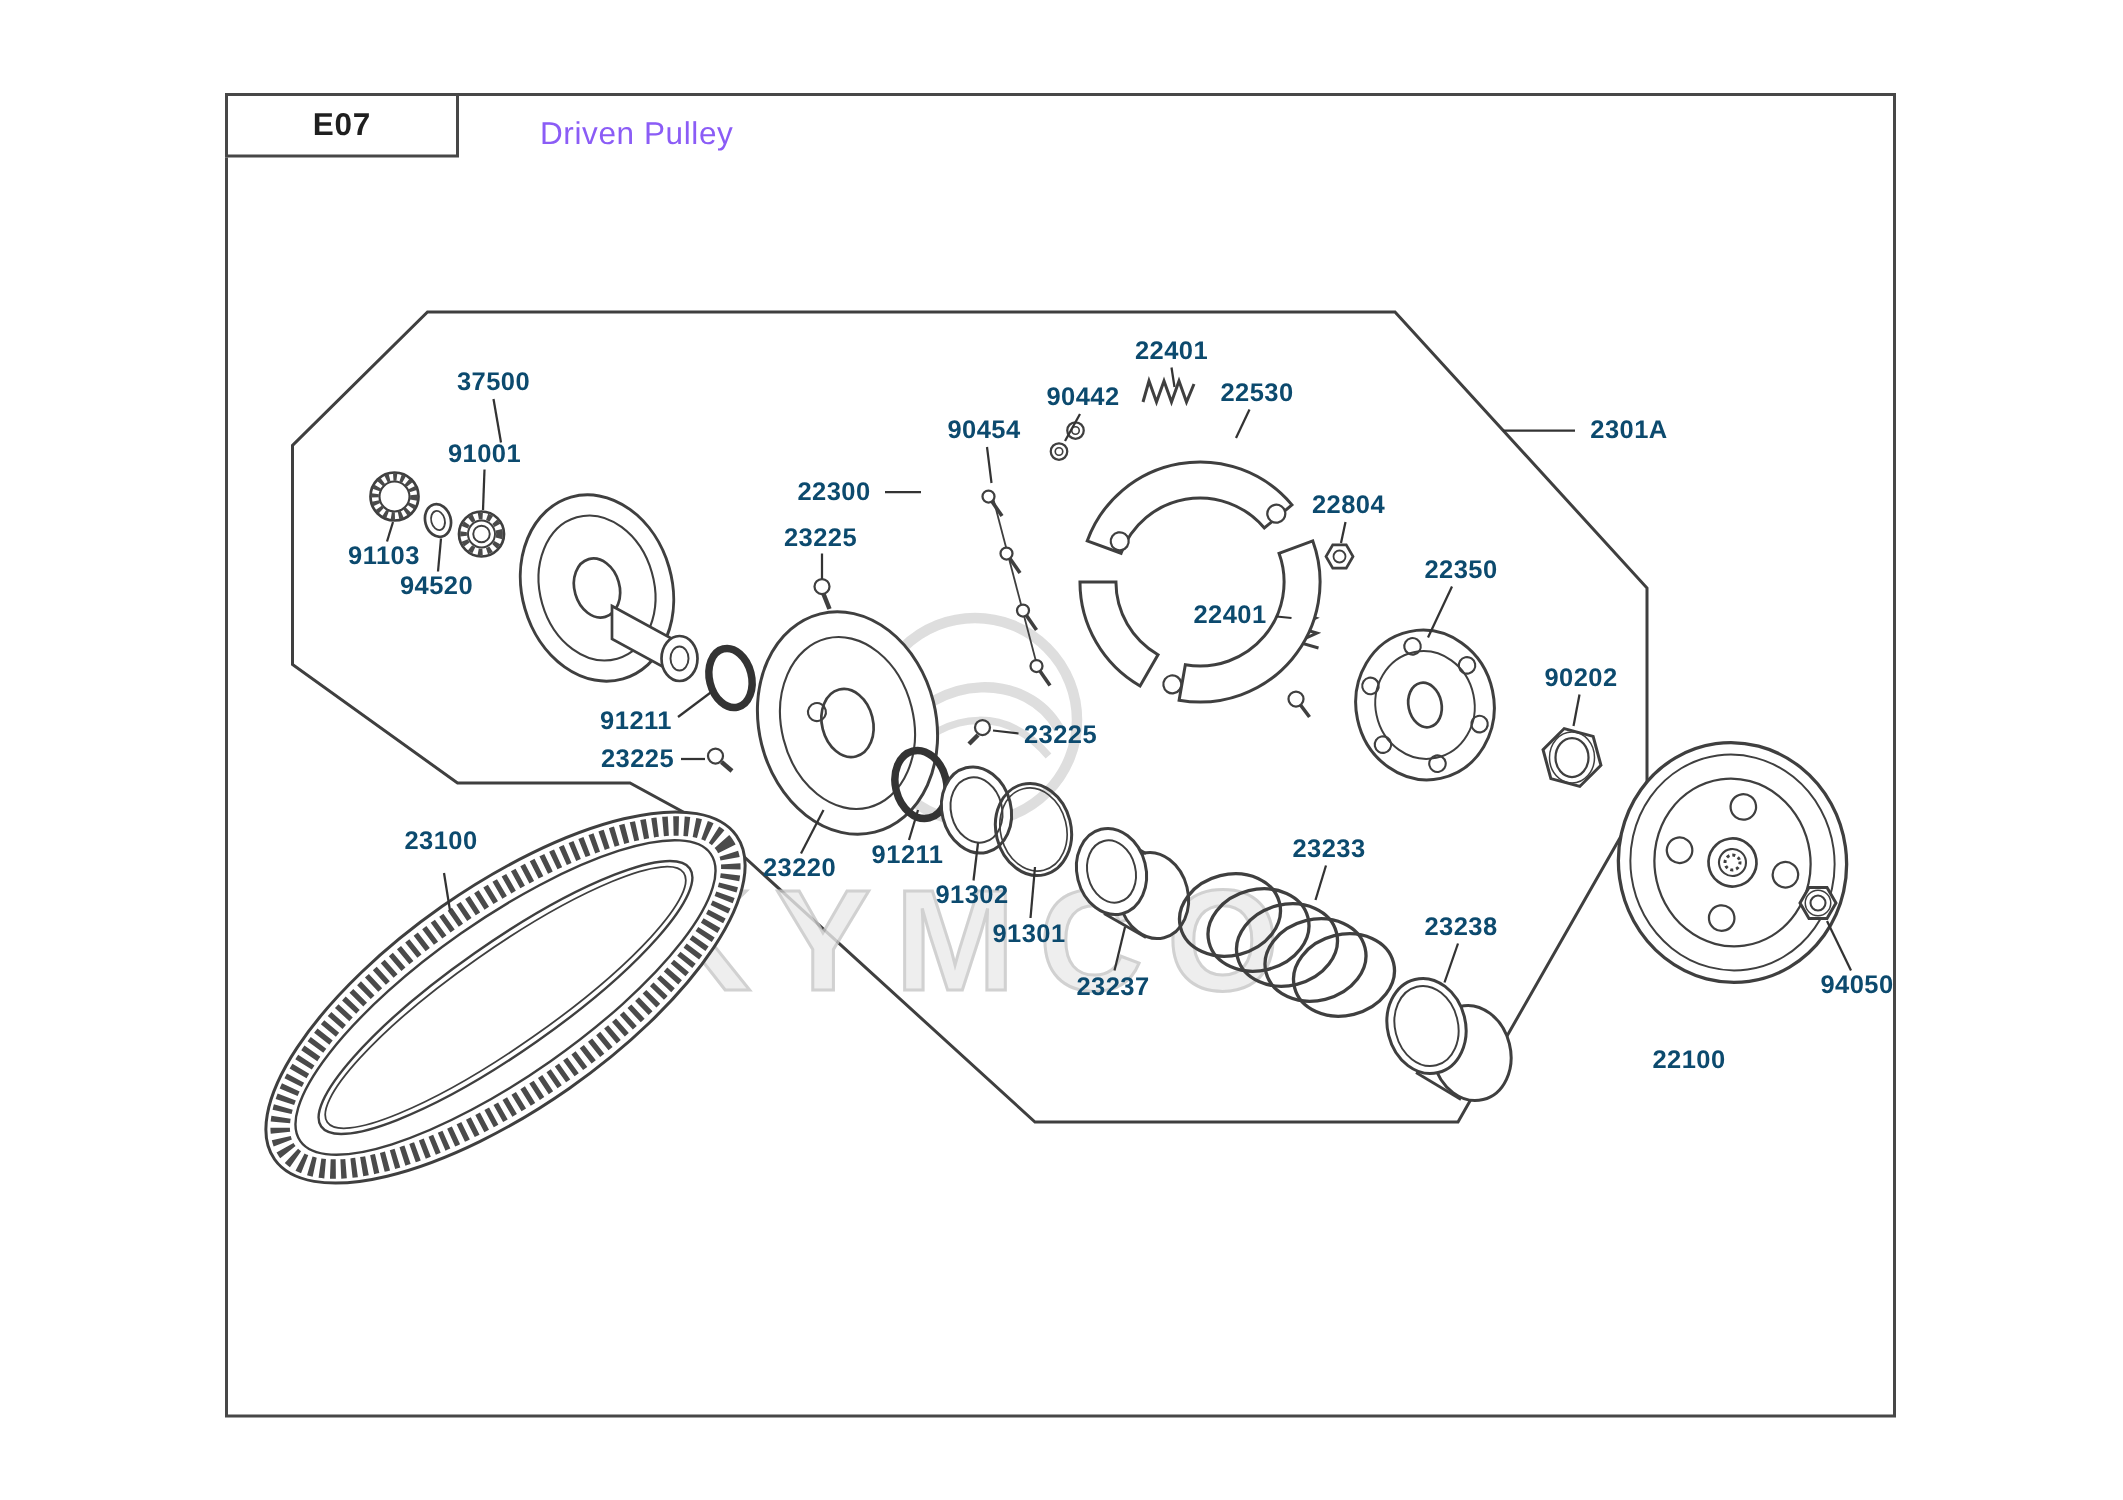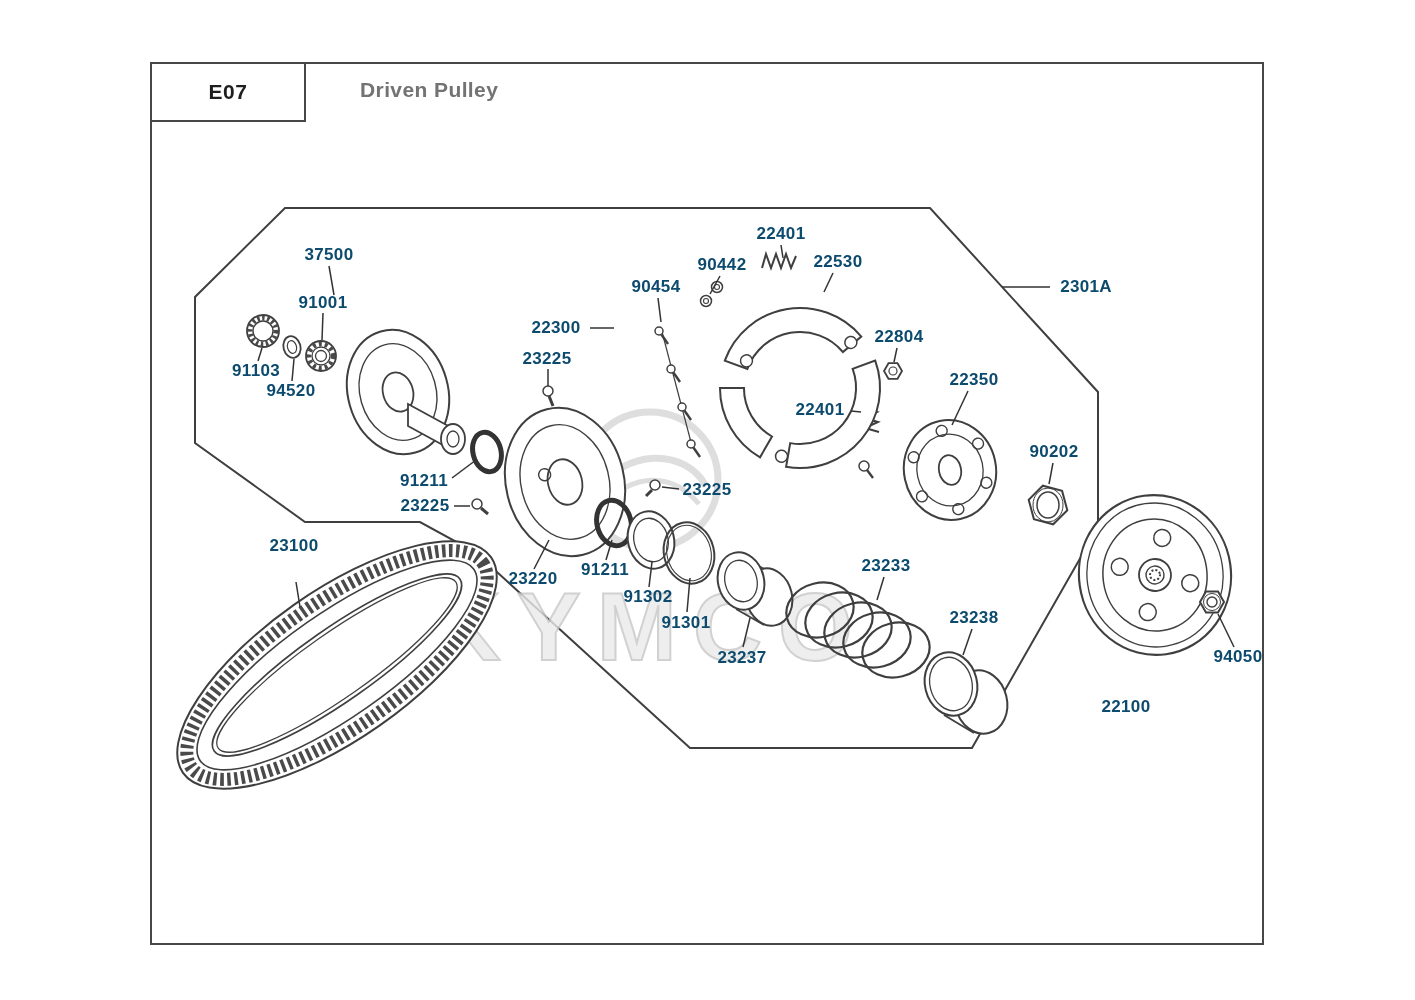--- a/index.html
+++ b/index.html
@@ -1,23 +1,23 @@
 <!DOCTYPE html>
 <html><head>
 <meta charset="utf-8">
 <style>
   html,body{margin:0;padding:0;background:#fff;}
   body{width:1415px;height:1000px;font-family:"Liberation Sans",sans-serif;}
   .stage{position:relative;width:1415px;height:1000px;background:#fff;overflow:hidden;}
   svg{position:absolute;left:0;top:0;}
   .frame{position:absolute;left:150px;top:62px;width:1114px;height:883px;border:2px solid #474747;box-sizing:border-box;}
-  .code-box{position:absolute;left:150px;top:62px;width:156px;height:60px;border:2px solid #474747;box-sizing:border-box;
+  .code-box{position:absolute;left:150px;top:62px;width:156px;height:43px;border:2px solid #474747;box-sizing:border-box;
             display:flex;align-items:center;justify-content:center;font-size:21px;font-weight:bold;color:#1f1f1f;letter-spacing:.5px;background:#fff;}
   .header-title{position:absolute;left:360px;top:62px;height:56px;display:flex;align-items:center;
-            font-size:21px;font-weight:bold;color:#737373;letter-spacing:.4px;}
+            font-size:21px;font-weight:normal;color:#8b5cf6;letter-spacing:.4px;}
   .page-num{position:absolute;left:0;width:100%;top:951px;text-align:center;font-size:18px;font-weight:bold;color:#1f1f1f;}
   .part-label{position:absolute;transform:translate(-50%,-50%);font-size:17px;font-weight:bold;color:#0c4a6e;
             letter-spacing:.3px;white-space:nowrap;}
   .wm-text{font-size:96px;font-weight:bold;letter-spacing:16px;fill:#eaeaea;stroke:#c6c6c6;stroke-width:2px;}
 </style>
 </head>
 <body>
 
 <div class="stage">
 
@@ -259,18 +259,18 @@
       <div class="part-label" style="left: 424px; top: 481px;">91211</div>
       <div class="part-label" style="left: 425px; top: 506px;">23225</div>
       <div class="part-label" style="left: 707px; top: 490px;">23225</div>
       <div class="part-label" style="left: 533px; top: 579px;">23220</div>
       <div class="part-label" style="left: 605px; top: 570px;">91211</div>
       <div class="part-label" style="left: 648px; top: 597px;">91302</div>
       <div class="part-label" style="left: 686px; top: 623px;">91301</div>
       <div class="part-label" style="left: 742px; top: 658px;">23237</div>
       <div class="part-label" style="left: 886px; top: 566px;">23233</div>
       <div class="part-label" style="left: 974px; top: 618px;">23238</div>
-      <div class="part-label" style="left: 294px; top: 546px;">23100</div>
+      <div class="part-label" style="left: 294px; top: 561px;">23100</div>
       <div class="part-label" style="left: 1126px; top: 679px; margin-top: 28px;">22100</div>
       <div class="part-label" style="left: 1238px; top: 657px;">94050</div>
     </div>
 
 </div>
 
 </body></html>

